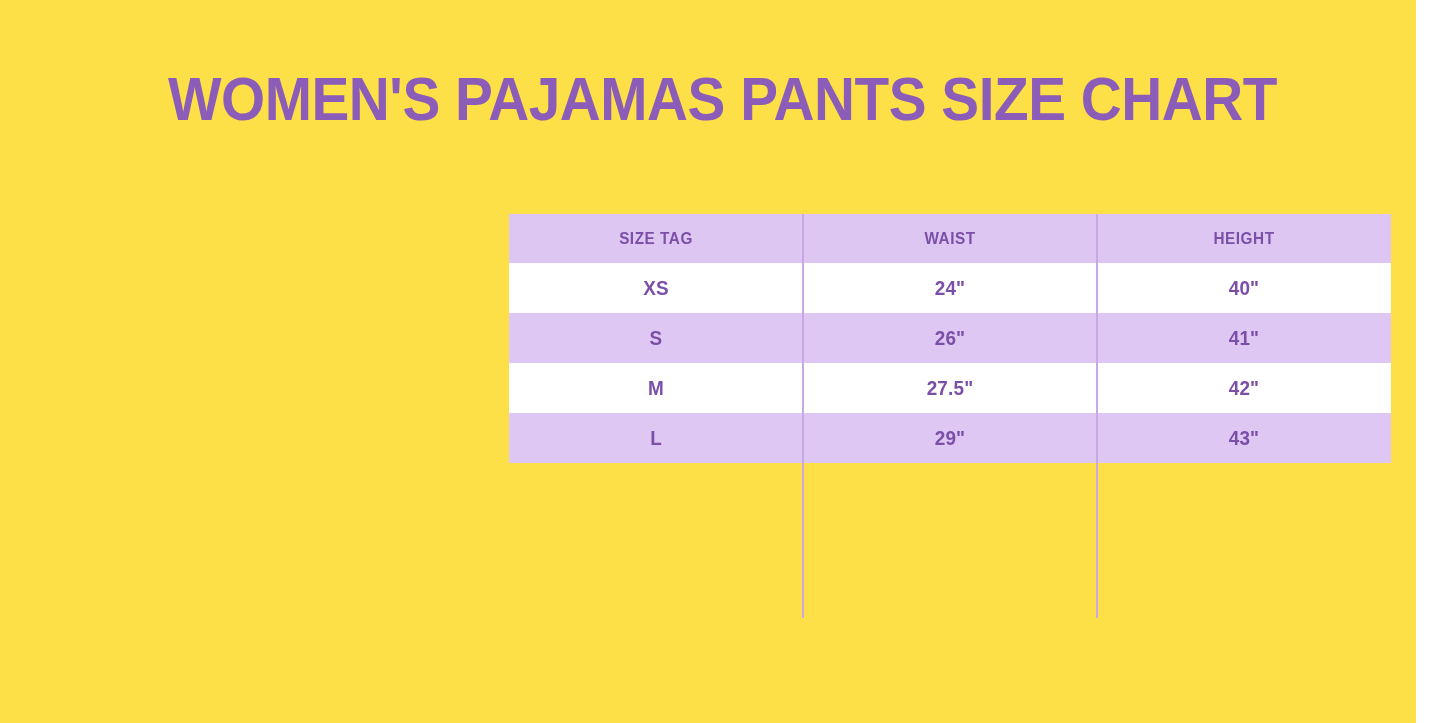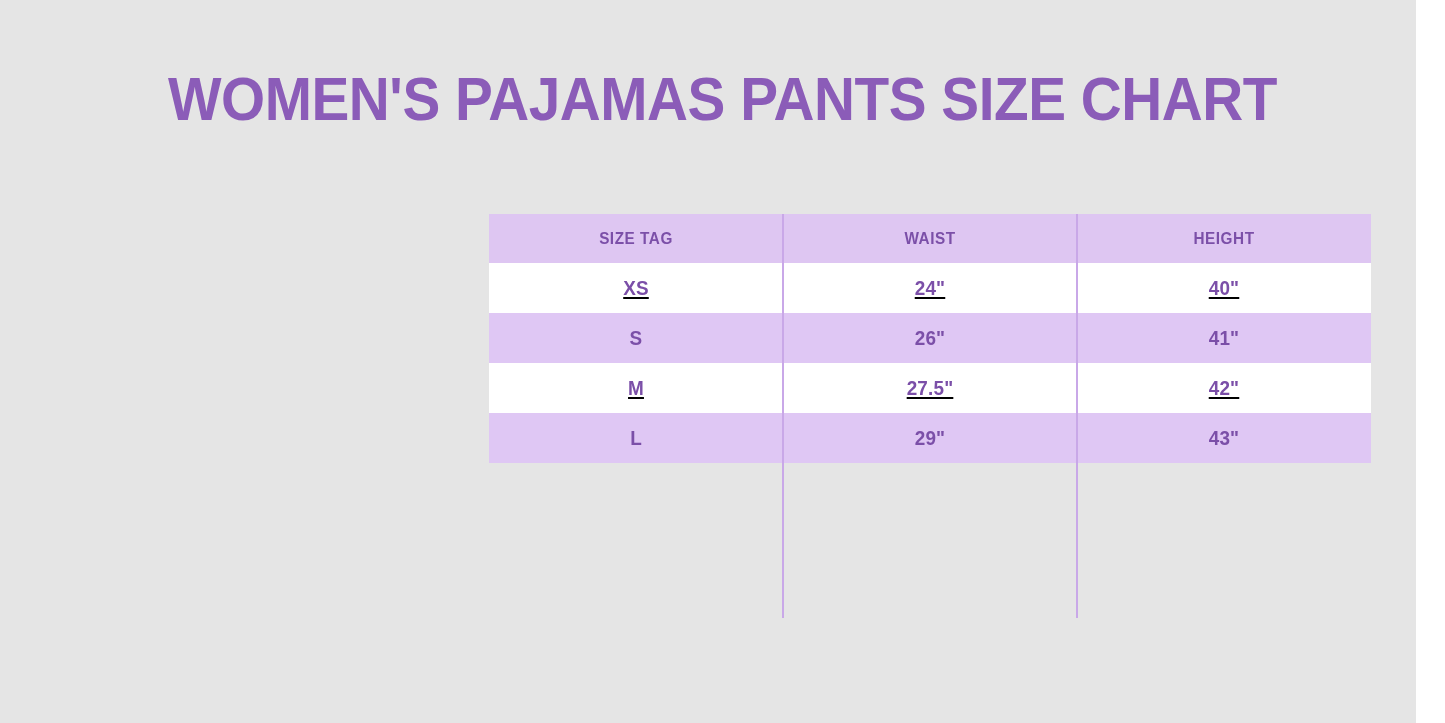--- a/index.html
+++ b/index.html
@@ -12,21 +12,21 @@
     height: 723px;
     overflow: hidden;
     font-family: "Liberation Sans", sans-serif;
     -webkit-font-smoothing: antialiased;
   }
 
   .page {
     position: relative;
     width: 1416px;
     height: 723px;
-    background: #e5e5e5;
+    background: #fde047;
   }
 
   
   .chart-title {
     position: absolute;
     left: 0;
     top: 66px;
     width: 1445px;
     text-align: center;
     color: #8B5CB8;
@@ -36,21 +36,21 @@
     line-height: 66px;
     letter-spacing: -0.5px;
     transform: scaleX(0.93);
     transform-origin: center center;
     white-space: nowrap;
   }
 
   
   .size-table-wrap {
     position: absolute;
-    left: 489px;
+    left: 509px;
     top: 214px;
     width: 882px;
   }
 
   table.size-table {
     width: 882px;
     border-collapse: collapse;
     table-layout: fixed;
     position: relative;
     z-index: 2;
@@ -81,21 +81,21 @@
     color: #7B4FA8;
   }
 
   table.size-table tbody td {
     font-size: 21px;
     letter-spacing: 0.2px;
   }
 
   
   tr.band-row { background: #DFC7F4; }
-  tr.plain-row { background: #ffffff; text-decoration: underline; }
+  tr.plain-row { background: #ffffff; }
   thead tr.header-row { background: #DEC6F2; }
 
   
   .divider {
     position: absolute;
     top: 0;
     width: 2px;
     height: 404px;
     background: #C9A8E8;
     z-index: 3;

